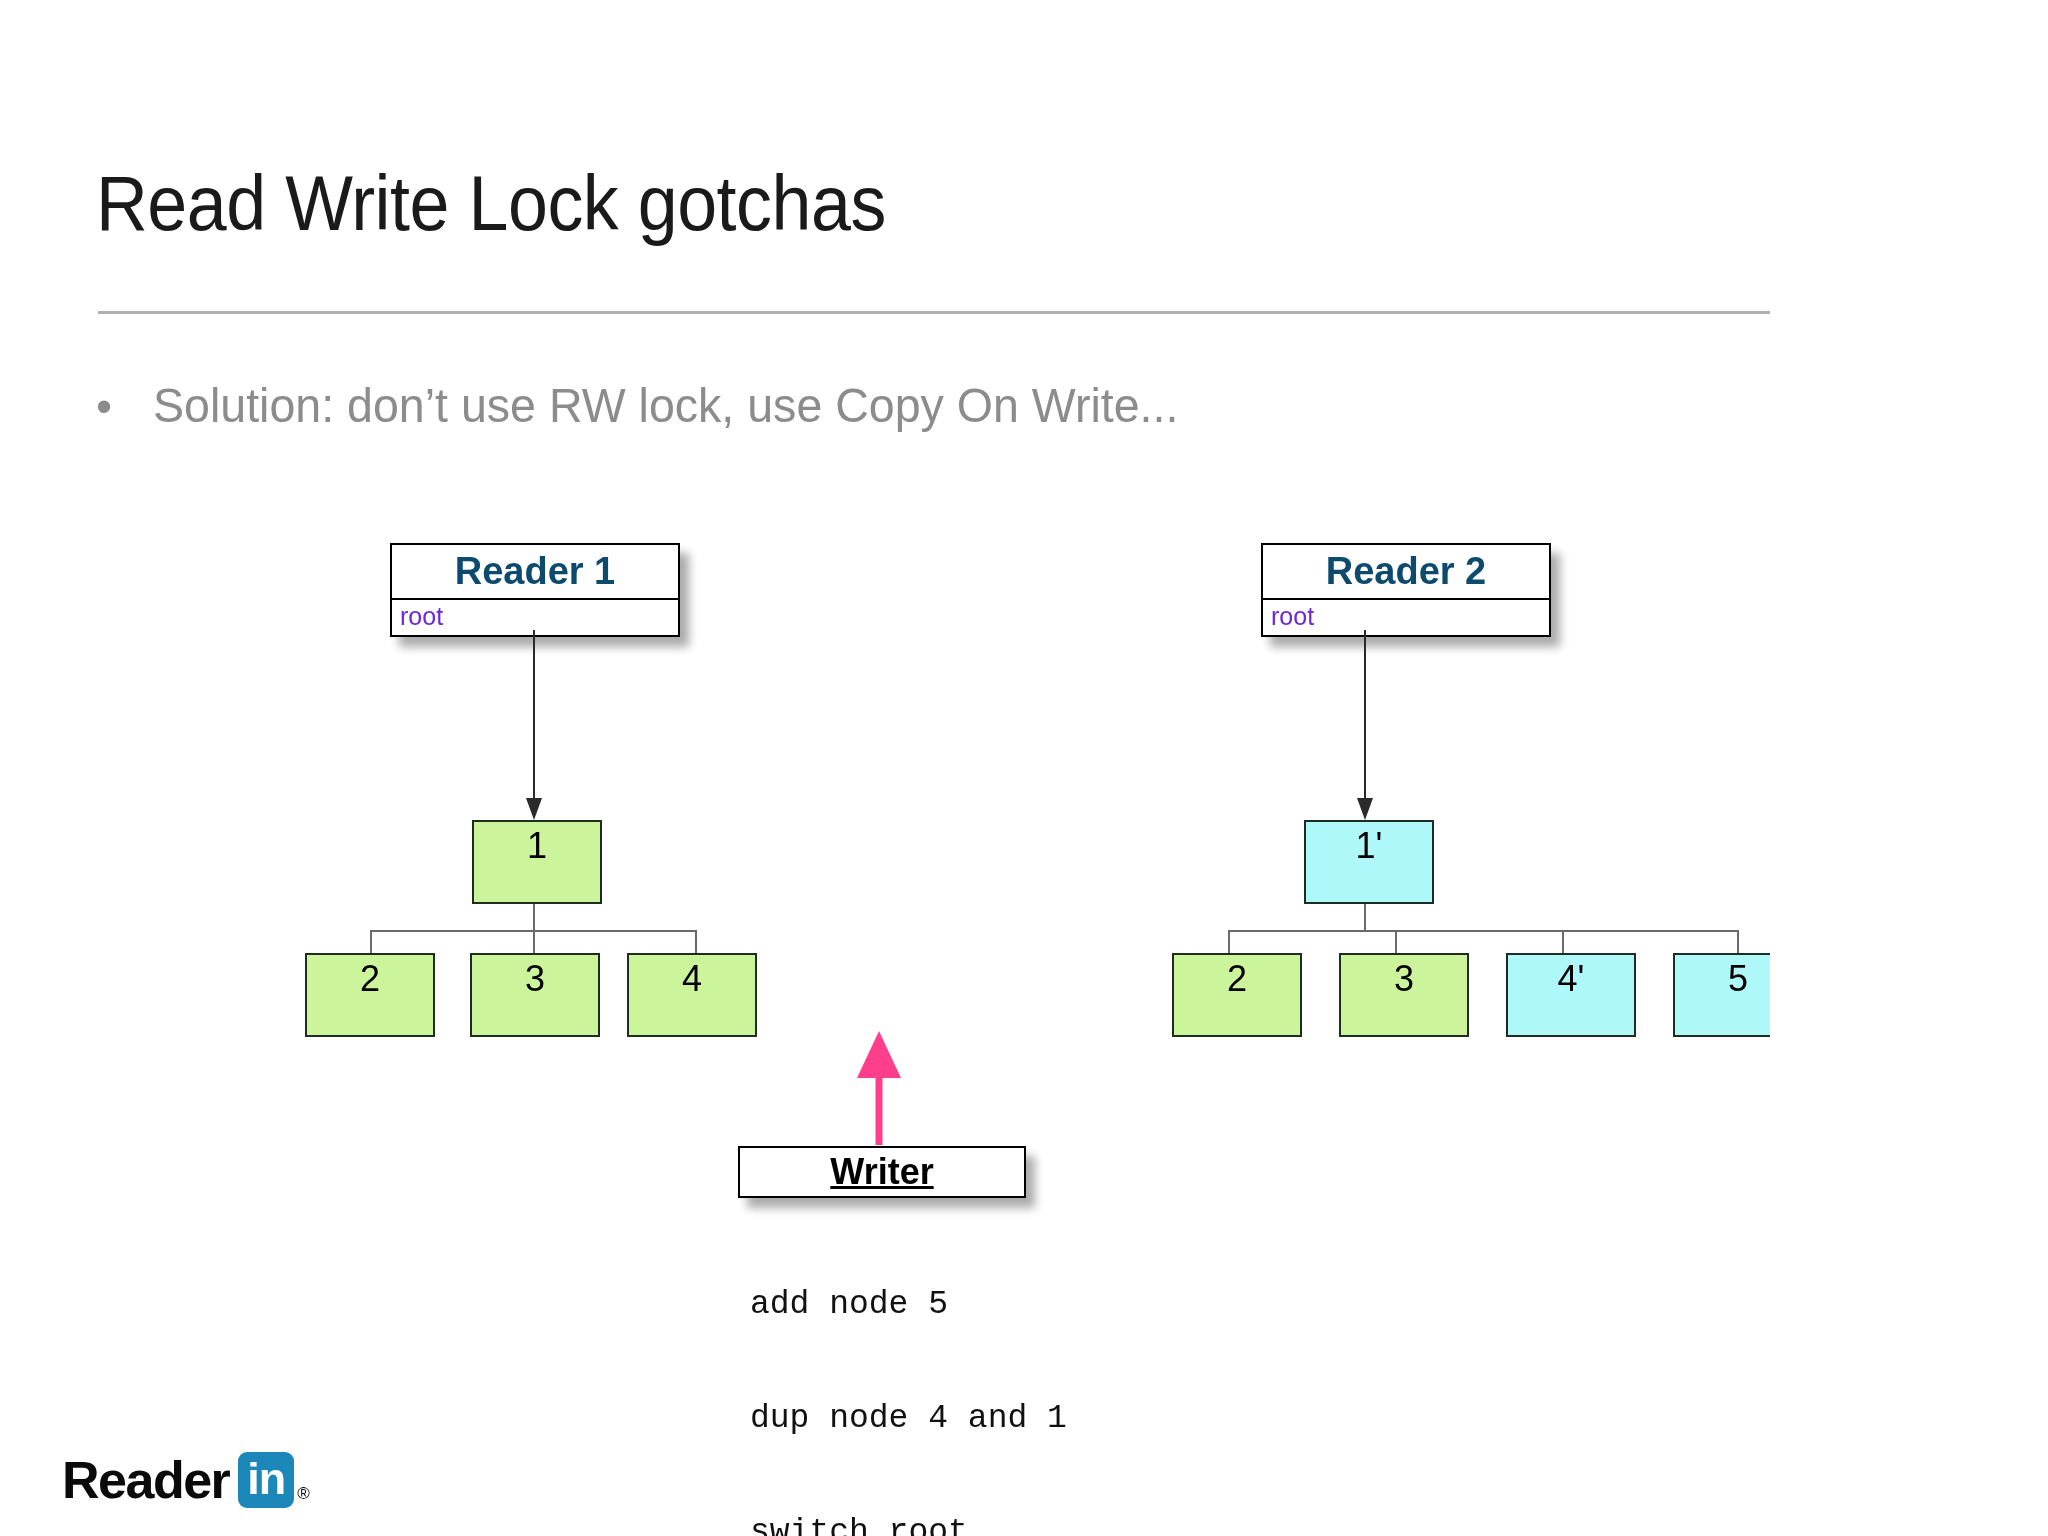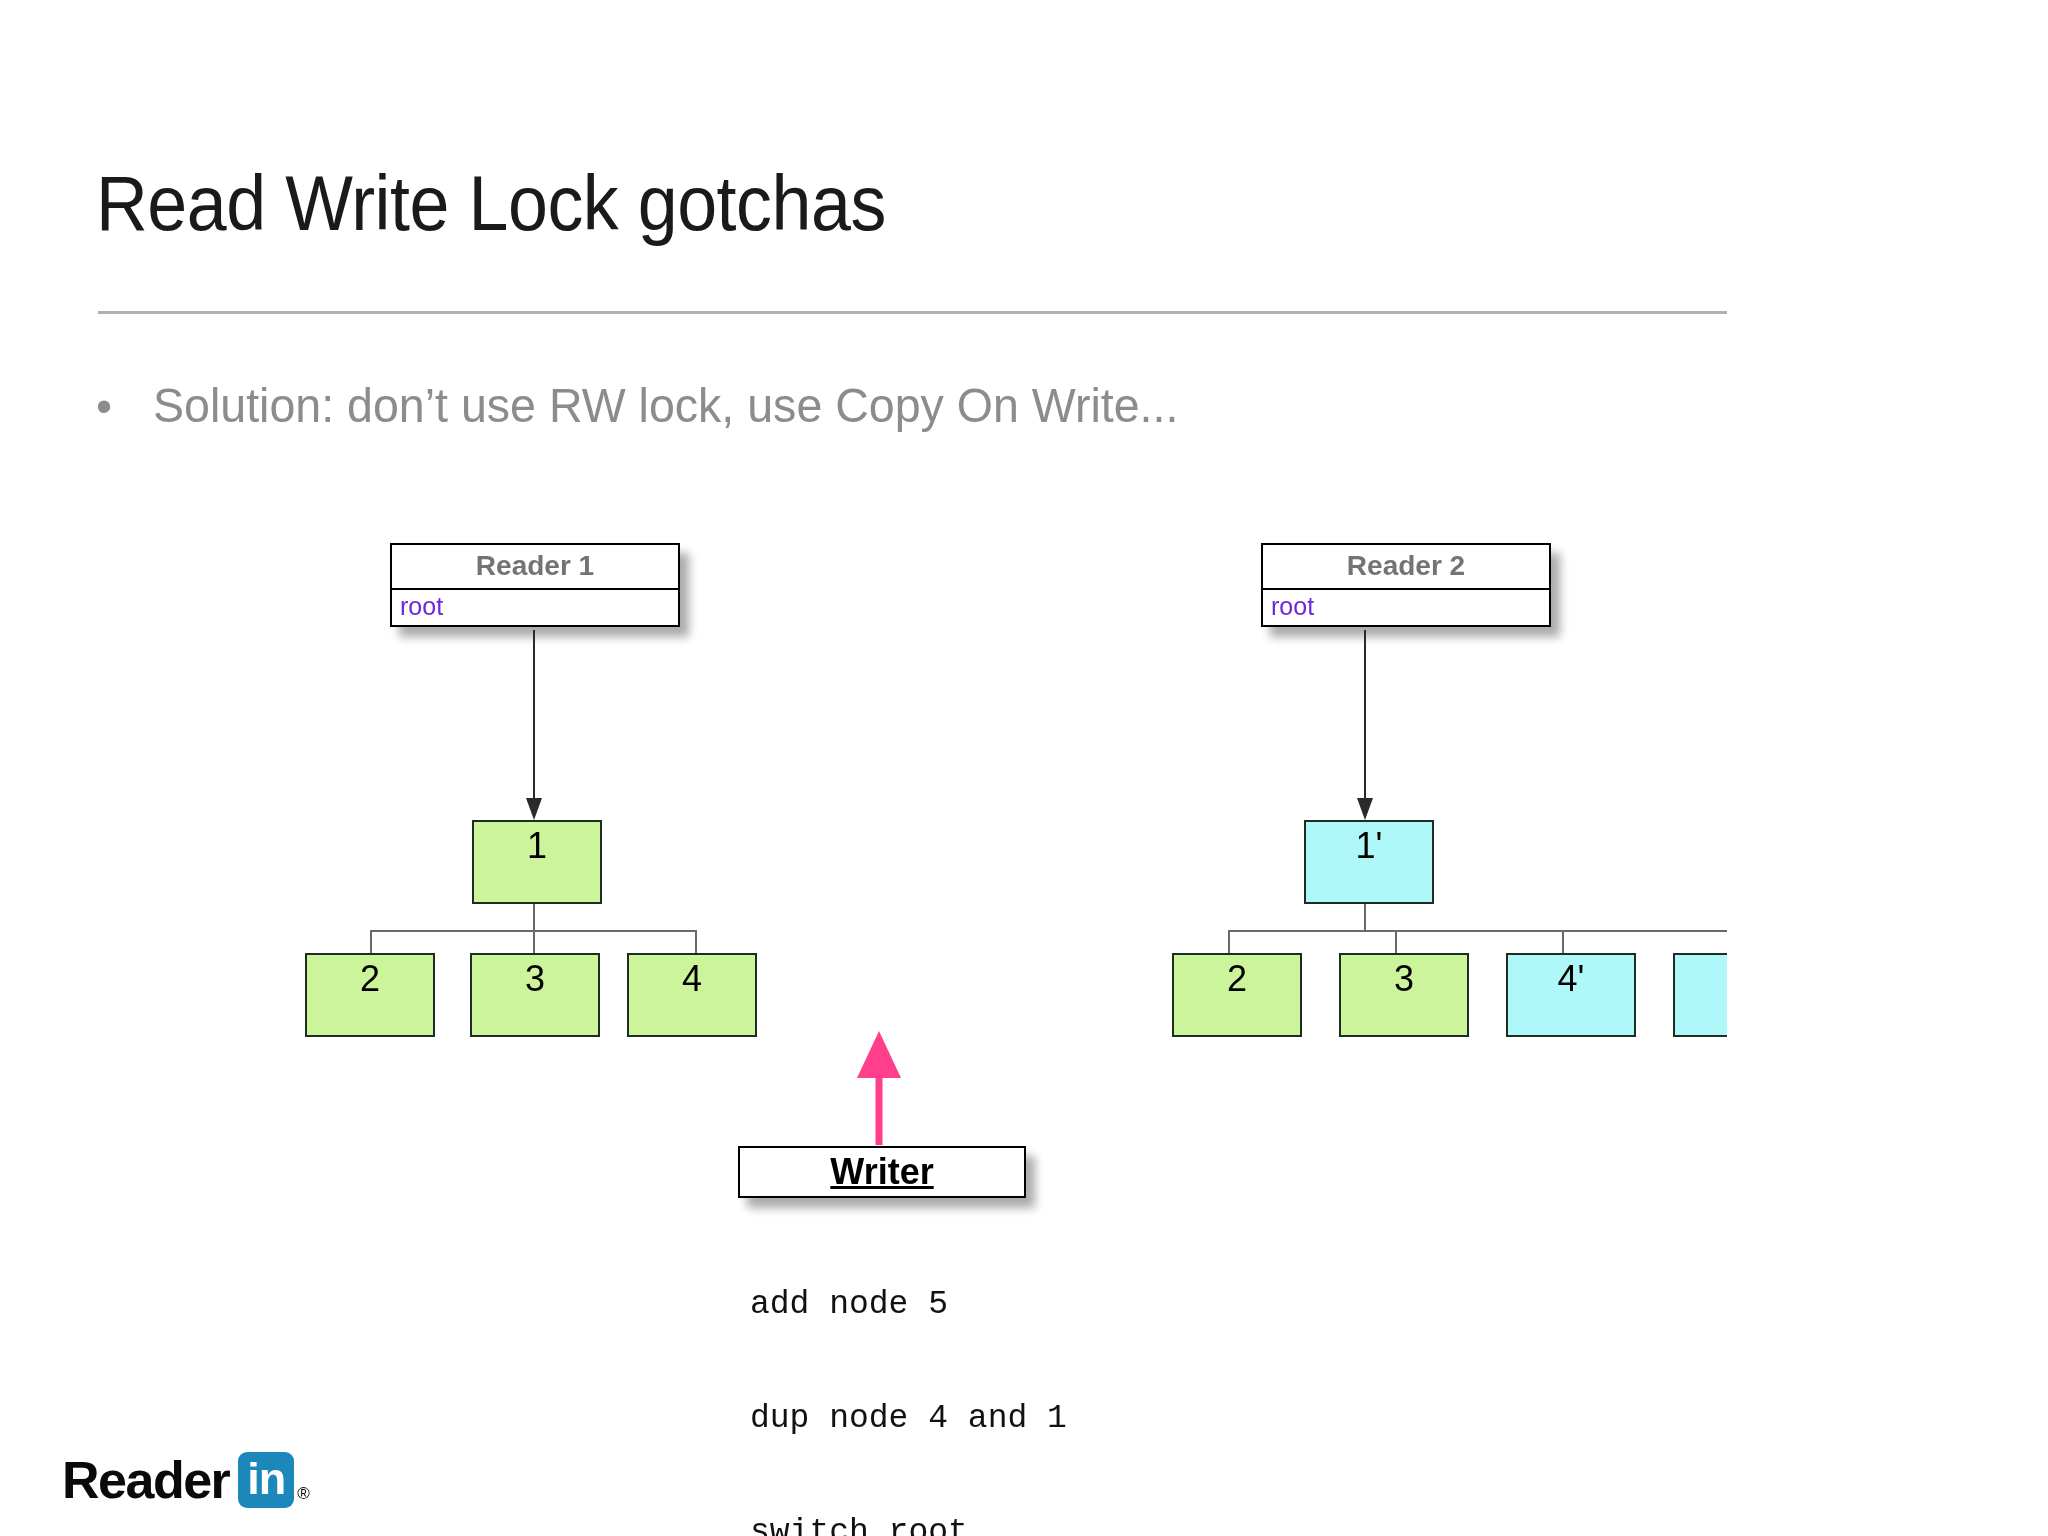--- a/index.html
+++ b/index.html
@@ -7,20 +7,21 @@
     padding: 0;
     background: #ffffff;
   }
   #slide {
     position: relative;
     width: 1727px;
     height: 1536px;
     background: #ffffff;
     overflow: hidden;
     font-family: "Liberation Sans", sans-serif;
+    padding-left: 43px;
   }
 
   
   #title {
     position: absolute;
     left: 96px;
     top: 158px;
     font-size: 78px;
     font-weight: 300;
     letter-spacing: -0.5px;
@@ -63,23 +64,23 @@
 
   
   .hdr-box {
     position: absolute;
     background: #ffffff;
     border: 2px solid #000000;
     box-shadow: 9px 10px 9px rgba(0,0,0,0.33);
     box-sizing: border-box;
   }
   .hdr-title {
-    font-size: 28px;
+    font-size: 38px;
     font-weight: bold;
-    color: #737373;
+    color: #0c4a6e;
     text-align: center;
     line-height: 1.0;
     padding: 7px 0 8px 0;
     border-bottom: 2px solid #000;
   }
   .hdr-field {
     font-size: 25px;
     color: #6d28d9;
     text-align: left;
     padding: 4px 0 6px 8px;

